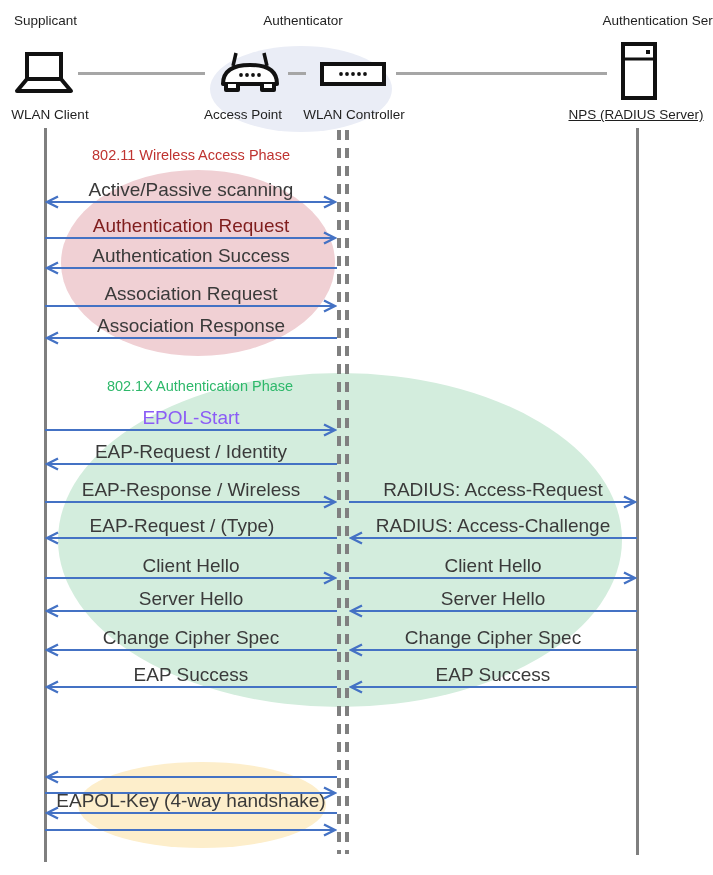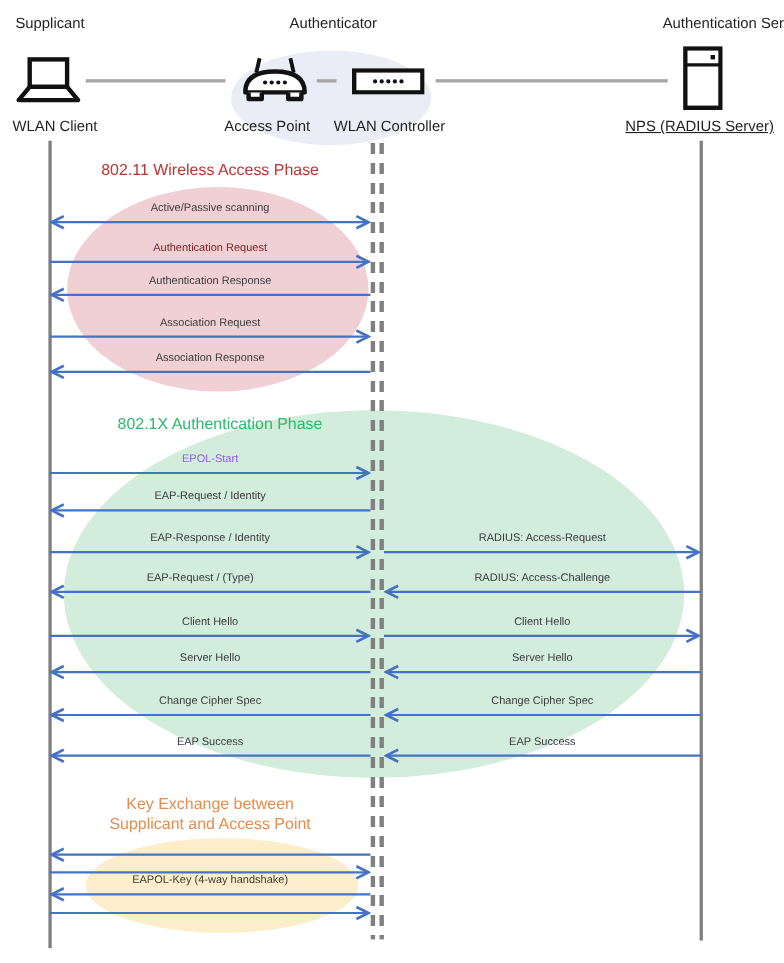--- a/index.html
+++ b/index.html
@@ -18,21 +18,21 @@
   }
   
   .connector{position:absolute;height:3px;background:#a6a6a6;z-index:2;}
   
   .role-label{position:absolute;font-size:13.5px;color:#1f1f1f;z-index:4;white-space:nowrap;}
   .node-label{position:absolute;font-size:13.5px;color:#1f1f1f;z-index:4;text-align:center;white-space:nowrap;}
   .icon{position:absolute;z-index:4;}
   
   .phase-title{position:absolute;font-size:14.5px;text-align:center;z-index:5;white-space:pre-line;line-height:19px;}
   
-  .msg-label{position:absolute;font-size:10px;color:#3a3a3a;text-align:center;z-index:6;line-height:17px;white-space:nowrap;}
+  .msg-label{position:absolute;font-size:19px;color:#3a3a3a;text-align:center;z-index:6;line-height:17px;white-space:nowrap;}
   .msg-arrow{position:absolute;z-index:5;}
 </style>
 </head>
 <body>
 
 <div id="canvas">
 
   <div class="ellipse" style="left: 210px; top: 46px; width: 182px; height: 86px; background: rgb(234, 237, 246);"></div>
 
   <div class="ellipse" style="left: 61px; top: 170px; width: 274px; height: 186px; background: rgb(240, 208, 212);"></div>
@@ -84,40 +84,38 @@
   <div class="node-label" style="left:299px;top:107px;width:110px;">WLAN Controller</div>
   <div class="node-label" style="left:566px;top:107px;width:140px;text-decoration:underline;">NPS (RADIUS Server)</div>
 
   <div class="lifeline solid-line" style="left:44px;top:128px;width:3px;height:734px;"></div>
   <div class="lifeline dashed-line" style="left:337px;top:130px;height:724px;"></div>
   <div class="lifeline dashed-line" style="left:345px;top:130px;height:724px;"></div>
   <div class="lifeline solid-line" style="left:636px;top:128px;width:3px;height:727px;"></div>
 
   <div class="phase-title" style="left: 45px; top: 146px; width: 292px; color: rgb(191, 51, 48);">802.11 Wireless Access Phase</div>
   <div class="phase-title" style="left: 54px; top: 377px; width: 292px; color: rgb(45, 184, 106);">802.1X Authentication Phase</div>
-  <div class="phase-title" style="left: 45px; top: 722px; width: 292px; color: rgb(231, 140, 77);">Key Exchange between
-Supplicant and Access Point</div>
 
   <div id="messages">
       <svg width="292" height="18" class="msg-arrow" style="left: 45px; top: 193px;">
         <line x1="3" y1="9" x2="289" y2="9" stroke="#4472c4" stroke-width="2"></line>
         <polyline points="279,3.5 290,9 279,14.5" fill="none" stroke="#4472c4" stroke-width="2.4"></polyline>
         <polyline points="13,3.5 2,9 13,14.5" fill="none" stroke="#4472c4" stroke-width="2.4"></polyline>
       </svg>
       <div class="msg-label" style="left: 45px; width: 292px; top: 181px; color: rgb(58, 58, 58);">Active/Passive scanning</div>
       <svg width="292" height="18" class="msg-arrow" style="left: 45px; top: 229px;">
         <line x1="0" y1="9" x2="289" y2="9" stroke="#4472c4" stroke-width="2"></line>
         <polyline points="279,3.5 290,9 279,14.5" fill="none" stroke="#4472c4" stroke-width="2.4"></polyline>
       </svg>
       <div class="msg-label" style="left: 45px; width: 292px; top: 217px; color: #7f1d1d;">Authentication Request</div>
       <svg width="292" height="18" class="msg-arrow" style="left: 45px; top: 259px;">
         <line x1="3" y1="9" x2="292" y2="9" stroke="#4472c4" stroke-width="2"></line>
         <polyline points="13,3.5 2,9 13,14.5" fill="none" stroke="#4472c4" stroke-width="2.4"></polyline>
       </svg>
-      <div class="msg-label" style="left: 45px; width: 292px; top: 247px; color: rgb(58, 58, 58);">Authentication Response</div>
+      <div class="msg-label" style="left: 45px; width: 292px; top: 247px; color: rgb(58, 58, 58);">Authentication Success</div>
       <svg width="292" height="18" class="msg-arrow" style="left: 45px; top: 297px;">
         <line x1="0" y1="9" x2="289" y2="9" stroke="#4472c4" stroke-width="2"></line>
         <polyline points="279,3.5 290,9 279,14.5" fill="none" stroke="#4472c4" stroke-width="2.4"></polyline>
       </svg>
       <div class="msg-label" style="left: 45px; width: 292px; top: 285px; color: rgb(58, 58, 58);">Association Request</div>
       <svg width="292" height="18" class="msg-arrow" style="left: 45px; top: 329px;">
         <line x1="3" y1="9" x2="292" y2="9" stroke="#4472c4" stroke-width="2"></line>
         <polyline points="13,3.5 2,9 13,14.5" fill="none" stroke="#4472c4" stroke-width="2.4"></polyline>
       </svg>
       <div class="msg-label" style="left: 45px; width: 292px; top: 317px; color: rgb(58, 58, 58);">Association Response</div>
@@ -128,21 +126,21 @@
       <div class="msg-label" style="left: 45px; width: 292px; top: 409px; color: #8b5cf6;">EPOL-Start</div>
       <svg width="292" height="18" class="msg-arrow" style="left: 45px; top: 455px;">
         <line x1="3" y1="9" x2="292" y2="9" stroke="#4472c4" stroke-width="2"></line>
         <polyline points="13,3.5 2,9 13,14.5" fill="none" stroke="#4472c4" stroke-width="2.4"></polyline>
       </svg>
       <div class="msg-label" style="left: 45px; width: 292px; top: 443px; color: rgb(58, 58, 58);">EAP-Request / Identity</div>
       <svg width="292" height="18" class="msg-arrow" style="left: 45px; top: 493px;">
         <line x1="0" y1="9" x2="289" y2="9" stroke="#4472c4" stroke-width="2"></line>
         <polyline points="279,3.5 290,9 279,14.5" fill="none" stroke="#4472c4" stroke-width="2.4"></polyline>
       </svg>
-      <div class="msg-label" style="left: 45px; width: 292px; top: 481px; color: rgb(58, 58, 58);">EAP-Response / Identity</div>
+      <div class="msg-label" style="left: 45px; width: 292px; top: 481px; color: rgb(58, 58, 58);">EAP-Response / Wireless</div>
       <svg width="288" height="18" class="msg-arrow" style="left: 349px; top: 493px;">
         <line x1="0" y1="9" x2="285" y2="9" stroke="#4472c4" stroke-width="2"></line>
         <polyline points="275,3.5 286,9 275,14.5" fill="none" stroke="#4472c4" stroke-width="2.4"></polyline>
       </svg>
       <div class="msg-label" style="left: 349px; width: 288px; top: 481px; color: rgb(58, 58, 58);">RADIUS: Access-Request</div>
       <svg width="292" height="18" class="msg-arrow" style="left: 45px; top: 529px;">
         <line x1="3" y1="9" x2="292" y2="9" stroke="#4472c4" stroke-width="2"></line>
         <polyline points="13,3.5 2,9 13,14.5" fill="none" stroke="#4472c4" stroke-width="2.4"></polyline>
       </svg>
       <div class="msg-label" style="left: 36px; width: 292px; top: 517px; color: rgb(58, 58, 58);">EAP-Request / (Type)</div>

